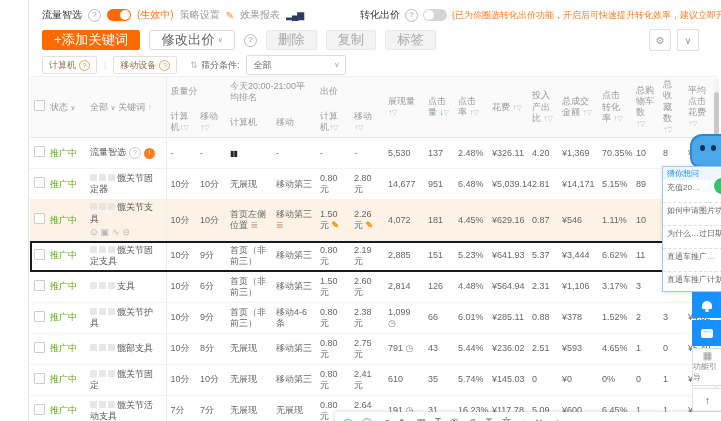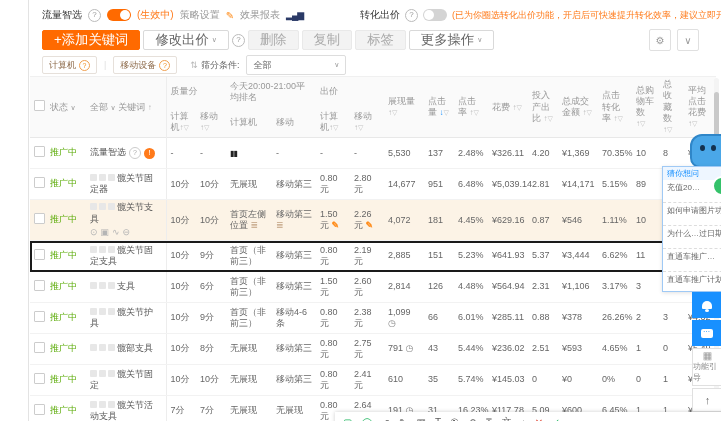--- a/index.html
+++ b/index.html
@@ -16,21 +16,21 @@
   .toggle.on{background:#ff6a00;}
   .toggle.off{background:#d4d4d4;}
   .toggle .knob{position:absolute;top:1px;width:10px;height:10px;border-radius:50%;background:#fff;}
   .toggle.on .knob{right:1px;} .toggle.off .knob{left:1px;}
   .orange{color:#ff7a1a;}
   .gray{color:#999;}
   .pen{color:#ff8c1a;font-style:normal;}
   .chart-ic{font-size:9px;color:#2b3a67;letter-spacing:-1px;}
 
   
-  .btnbar{position:absolute;left:42px;top:29px;height:22px;display:flex;align-items:center;gap:3px;font-size:10px;}
+  .btnbar{position:absolute;left:42px;top:29px;height:22px;display:flex;align-items:center;gap:9px;font-size:10px;}
   .btn{height:20px;display:inline-flex;align-items:center;gap:3px;padding:0 11px;border-radius:2px;border:1px solid #d9d9d9;
        background:#fff;color:#666;cursor:pointer;white-space:nowrap;}
   .btn.primary{background:#ff6a00;border-color:#ff6a00;color:#fff;}
   .btn.disabled{background:#f3f3f3;border-color:#e9e9e9;color:#aaa;}
   .caret{font-size:7px;color:#999;}
   .utils{position:absolute;right:22px;top:29px;display:flex;gap:6px;}
   .sqbtn{width:20px;height:20px;border:1px solid #e0e0e0;border-radius:2px;display:flex;align-items:center;justify-content:center;
          color:#9a9a9a;font-size:10px;background:#fff;}
 
   
@@ -47,21 +47,21 @@
   table{position:absolute;left:30px;top:76px;width:686px;border-collapse:collapse;table-layout:fixed;font-size:9px;}
   thead th{background:#fafafa;color:#999;font-weight:normal;text-align:left;padding:2px 4px;vertical-align:middle;line-height:1.25;}
   thead tr:first-child th{border-top:1px solid #f0f0f0;}
   thead{border-bottom:1px solid #e8e8e8;}
   tbody td{padding:2px 4px;border-bottom:1px solid #f2f2f2;color:#666;vertical-align:middle;line-height:1.25;height:26px;}
   tbody tr.hl td{background:#fcf3e6;}
   tbody tr.sel{outline:2px solid #1a1a1a;outline-offset:-2px;}
   .c-kw{border-right:1px solid #ededed;}
   th.c-kw{border-right:1px solid #ededed;}
   .cb{display:inline-block;width:9px;height:9px;border:1px solid #ccc;border-radius:1px;background:#fff;}
-  .st{color:#5bab07;font-family:Liberation Mono, monospace;}
+  .st{color:#5bab07;}
   .rowicons i{display:inline-block;width:7px;height:7px;background:#e7e7e7;border-radius:1px;margin-right:2px;}
   .kw{color:#555;}
   .badge{display:inline-flex;align-items:center;justify-content:center;width:11px;height:11px;border-radius:50%;
          background:#ff7a1a;color:#fff;font-size:8px;margin-left:3px;}
   .kwacts{display:block;margin-top:2px;color:#b5b5b5;font-size:9px;letter-spacing:3px;}
   .kwacts b{font-weight:normal;cursor:pointer;}
   .sort{color:#bbb;font-size:8px;} .sort.active{color:#1890ff;}
   .fun{color:#c5c5c5;font-size:7px;}
   .lst{color:#c0a080;font-weight:normal;font-size:9px;}
   .dly{color:#8c8c8c;font-weight:normal;}
@@ -133,24 +133,20 @@
       </button>
     <span class="qmark">?</span>
     <button class="btn disabled">
         <span>删除</span>
       </button>
     <button class="btn disabled">
         <span>复制</span>
       </button>
     <button class="btn disabled">
         <span>标签</span>
-      </button>
-    <button class="btn">
-        <span>更多操作</span>
-        <span class="caret">∨</span>
       </button>
   </div>
   <div class="utils">
     <span class="sqbtn">
         <span>⚙</span>
       </span>
     <span class="sqbtn">
         <span>∨</span>
       </span>
   </div>
@@ -340,21 +336,21 @@
           <td>首页（非前三）</td>
           <td>移动4-6条</td>
           <td>0.80元</td>
           <td>2.38元</td>
           <td>1,099 <b class="dly">◷</b></td>
           <td>66</td>
           <td>6.01%</td>
           <td>¥285.11</td>
           <td>0.88</td>
           <td>¥378</td>
-          <td>26.26%</td>
+          <td>1.52%</td>
           <td>2</td>
           <td>3</td>
           <td>¥4.32</td>
         </tr>
         <tr>
           <td><span class="cb"></span></td>
           <td><span class="st">推广中</span></td>
           <td class="c-kw"><span class="rowicons"><i></i><i></i><i></i></span><span class="kw">髋部支具</span></td>
           <td>10分</td>
           <td>8分</td>

